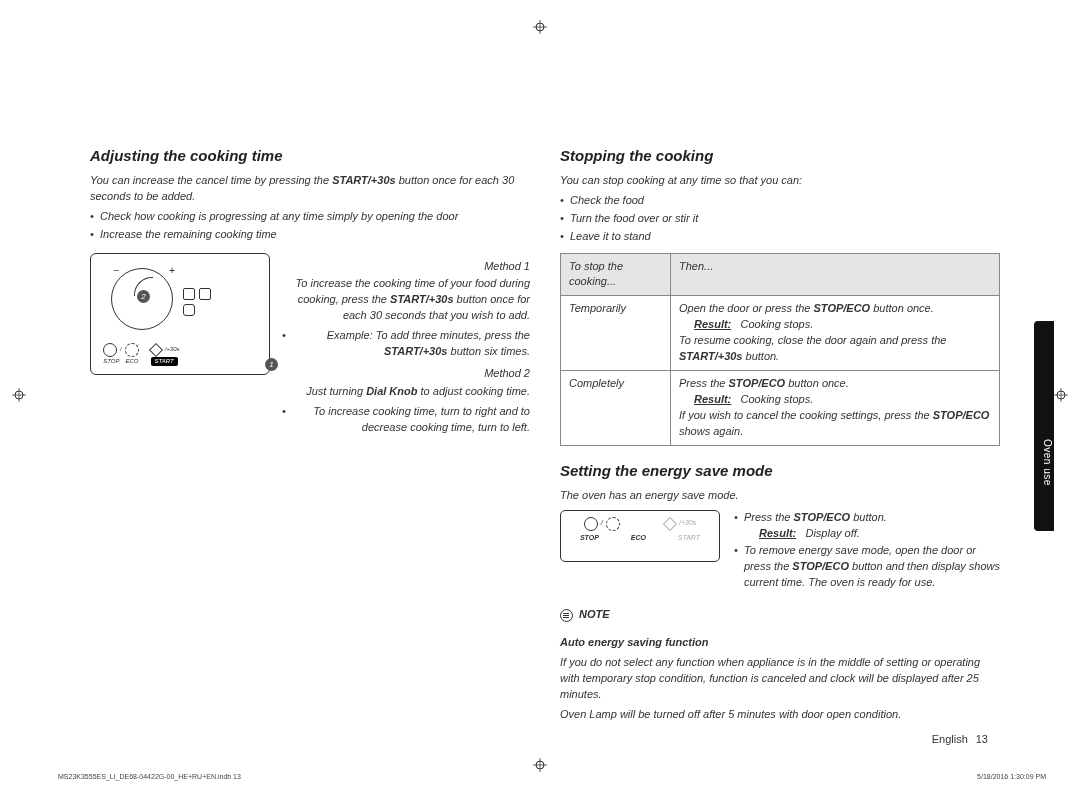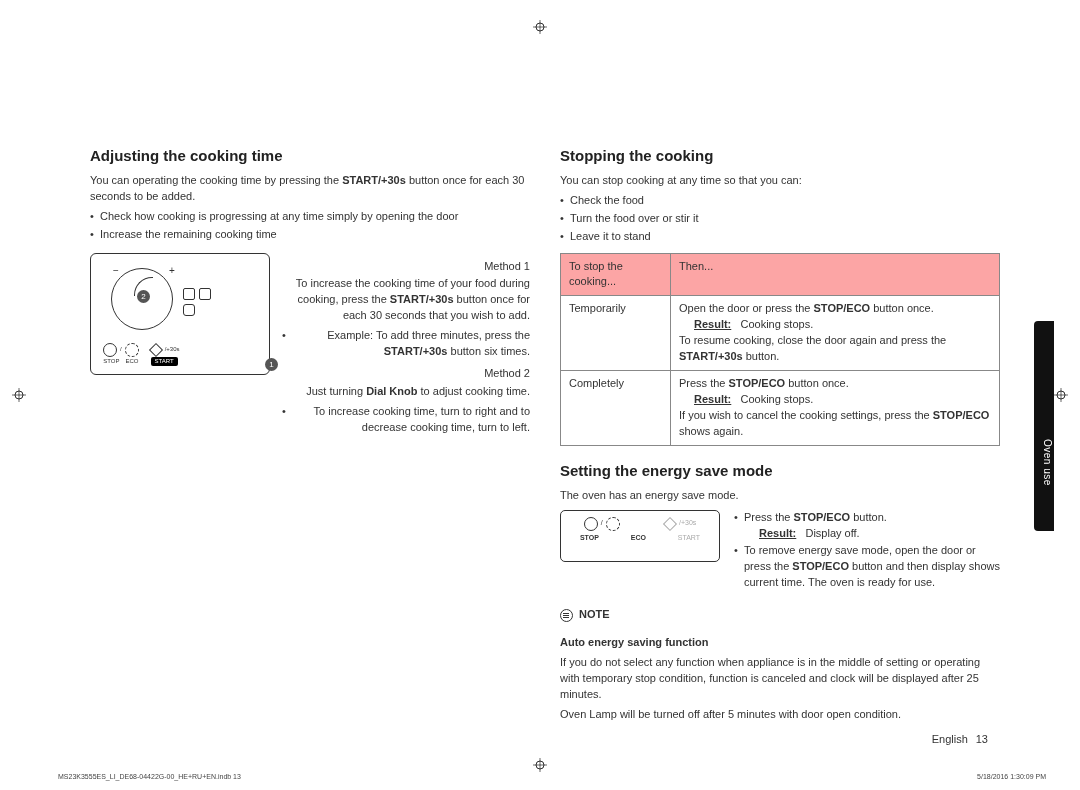--- a/index.html
+++ b/index.html
@@ -11,20 +11,21 @@
     width: 1080px;
     height: 790px;
     position: relative;
     line-height: 1.45;
   }
   .page {
     position: absolute;
     left: 90px;
     top: 145px;
     width: 910px;
+    font-style: italic;
   }
   .columns { display: flex; gap: 30px; }
   .col { flex: 1; }
   h2 { font-size: 15px; font-weight: bold; margin-bottom: 6px; color: #222; }
   p { margin-bottom: 4px; }
   ul { list-style: none; padding-left: 0; margin-bottom: 6px; }
   ul li { position: relative; padding-left: 10px; margin-bottom: 2px; }
   ul li:before { content: "•"; position: absolute; left: 0; }
   .method-block { display: flex; gap: 12px; margin-top: 10px; }
   .panel-fig {
@@ -77,21 +78,21 @@
     font-size: 6px;
   }
   .btn-group { display: flex; flex-direction: column; align-items: center; }
   .circ { width:14px;height:14px;border:1px solid #333;border-radius:50%; }
   .diam { width:10px;height:10px;border:1px solid #333;transform:rotate(45deg);margin:2px; }
   .method-txt { flex: 1; text-align: right; }
   .method-txt .mh { margin-top: 6px; margin-bottom: 2px; }
 
   table { border-collapse: collapse; width: 100%; margin: 8px 0 14px 0; font-size: 11px; }
   th, td { border: 1px solid #888; padding: 5px 8px; text-align: left; vertical-align: top; }
-  th { background: #fca5a5; font-weight: normal; }
+  th { background: #e5e5e5; font-weight: normal; }
   td.first { width: 110px; }
   .bold { font-weight: bold; }
   .uline { text-decoration: underline; padding-left: 15px; }
 
   .energy-block { display:flex; gap:14px; margin-top:6px; margin-bottom:10px; }
   .energy-fig {
     flex: 0 0 160px;
     height: 52px;
     border: 1px solid #333;
     border-radius: 5px;
@@ -156,21 +157,21 @@
     </svg></div>
 
 <div class="side-tab">Oven use</div>
 
 <div class="page">
 <div class="columns">
 
   <div class="col">
     <h2>Adjusting the cooking time</h2>
     <p>
-      <span>You can operating the cooking time by pressing the </span><span class="bold">START/+30s</span><span> button once for each 30 seconds to be added.</span>
+      <span>You can increase the cancel time by pressing the </span><span class="bold">START/+30s</span><span> button once for each 30 seconds to be added.</span>
     </p>
     <ul>
       <li>Check how cooking is progressing at any time simply by opening the door</li>
       <li>Increase the remaining cooking time</li>
     </ul>
 
     <div class="method-block">
       <div class="panel-fig">
         <span class="minus">−</span>
         <span class="plus">+</span>

